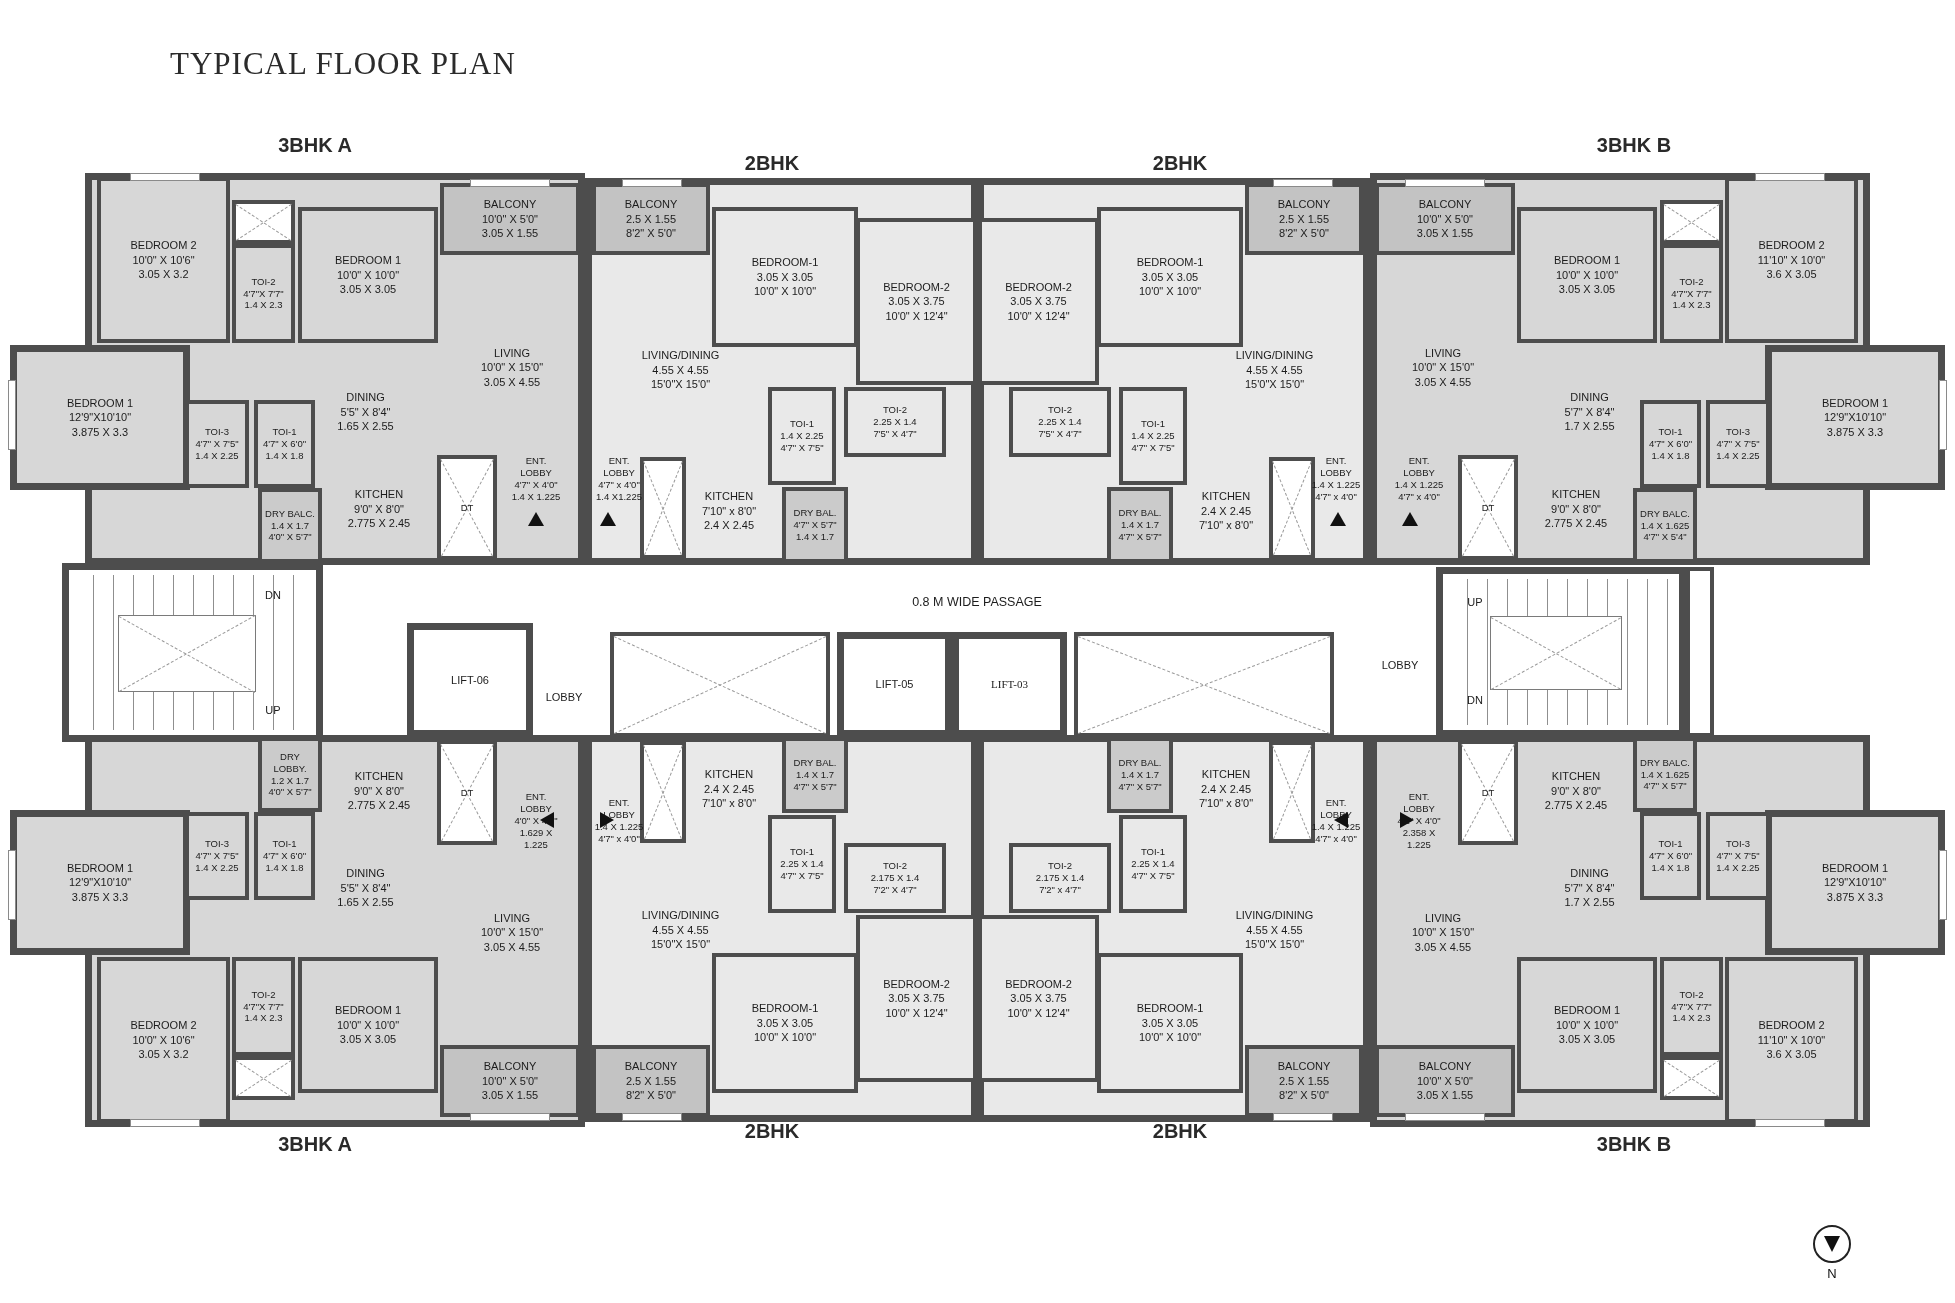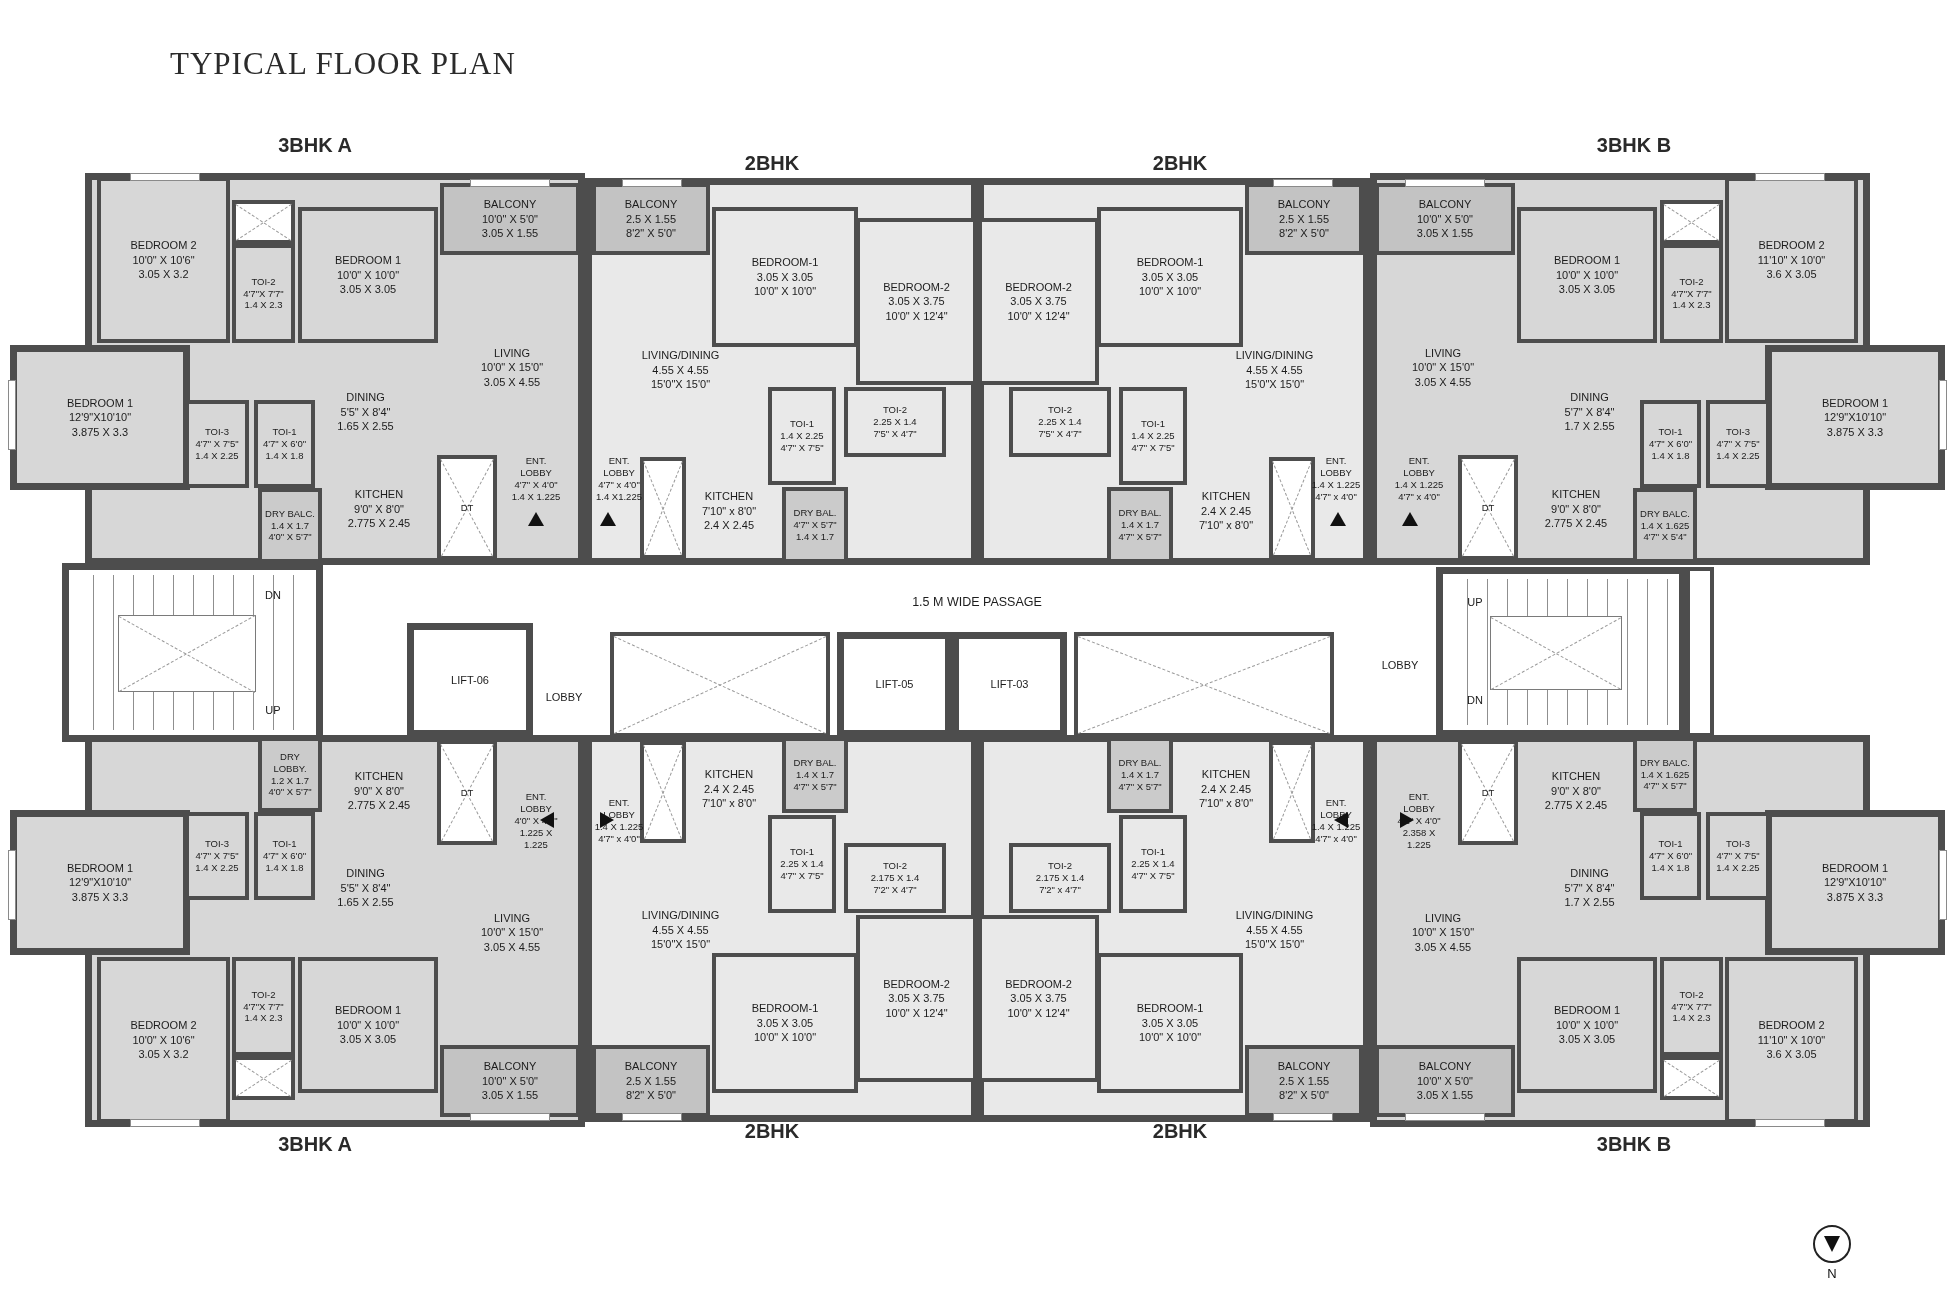--- a/index.html
+++ b/index.html
@@ -307,21 +307,21 @@
       </div>
       <div class="room f-w b1" style="left: 1686px; top: 567px; width: 28px; height: 170px; z-index: 3;"></div>
       <div class="room f-w b1" style="left: 610px; top: 632px; width: 220px; height: 105px; z-index: 3;">
         <i class="hx" style="left: 0px; top: 0px; width: 233.137px; transform: rotate(24.5863deg);"></i>
         <i class="hx" style="left: 0px; top: 97px; width: 233.137px; transform: rotate(-24.5863deg);"></i>
       </div>
       <div class="room f-w b2" style="left: 837px; top: 632px; width: 115px; height: 105px; z-index: 3;">
         <div class="ln" style="z-index: 2;">LIFT-05</div>
       </div>
       <div class="room f-w b2" style="left: 952px; top: 632px; width: 115px; height: 105px; z-index: 3;">
-        <div class="ln" style="z-index: 2;">LIFT-03</div>
+        <div class="ln" style="z-index: 2; font-family: Liberation Serif, serif;">LIFT-03</div>
       </div>
       <div class="room f-w b1" style="left: 1074px; top: 632px; width: 260px; height: 105px; z-index: 3;">
         <i class="hx" style="left: 0px; top: 0px; width: 270.024px; transform: rotate(21.0527deg);"></i>
         <i class="hx" style="left: 0px; top: 97px; width: 270.024px; transform: rotate(-21.0527deg);"></i>
       </div>
       <div class="room f-n b0" style="left: 250px; top: 585px; width: 46px; height: 20px; z-index: 6;">
         <div class="ln" style="z-index: 2;">DN</div>
       </div>
       <div class="room f-n b0" style="left: 250px; top: 700px; width: 46px; height: 20px; z-index: 6;">
         <div class="ln" style="z-index: 2;">UP</div>
@@ -400,21 +400,21 @@
       </div>
       <div class="room f-b b1" style="left: 440px; top: 1045px; width: 140px; height: 72px; z-index: 3;">
         <div class="ln" style="z-index: 2;">BALCONY</div>
         <div class="ln" style="z-index: 2;">10'0" X 5'0"</div>
         <div class="ln" style="z-index: 2;">3.05 X 1.55</div>
       </div>
       <div class="room f-n b0 fs10" style="left: 500px; top: 788px; width: 72px; height: 66px; z-index: 6;">
         <div class="ln" style="z-index: 2;">ENT.</div>
         <div class="ln" style="z-index: 2;">LOBBY</div>
         <div class="ln" style="z-index: 2;">4'0" X 4'0"</div>
-        <div class="ln" style="z-index: 2;">1.225 X</div>
+        <div class="ln" style="z-index: 2;">1.629 X</div>
         <div class="ln" style="z-index: 2;">1.225</div>
       </div>
       <div class="room f-b b1" style="left: 592px; top: 1045px; width: 118px; height: 72px; z-index: 3;">
         <div class="ln" style="z-index: 2;">BALCONY</div>
         <div class="ln" style="z-index: 2;">2.5 X 1.55</div>
         <div class="ln" style="z-index: 2;">8'2" X 5'0"</div>
       </div>
       <div class="room f-n b0" style="left: 598px; top: 890px; width: 165px; height: 80px; z-index: 6;">
         <div class="ln" style="z-index: 2;">LIVING/DINING</div>
         <div class="ln" style="z-index: 2;">4.55 X 4.55</div>
@@ -607,20 +607,20 @@
       <div class="window" style="left: 1939px; top: 850px; width: 8px; height: 70px;"></div>
       <div class="arrow up" style="left: 528px; top: 512px;"></div>
       <div class="arrow up" style="left: 600px; top: 512px;"></div>
       <div class="arrow up" style="left: 1330px; top: 512px;"></div>
       <div class="arrow up" style="left: 1402px; top: 512px;"></div>
       <div class="arrow left" style="left: 540px; top: 812px;"></div>
       <div class="arrow right" style="left: 600px; top: 812px;"></div>
       <div class="arrow left" style="left: 1334px; top: 812px;"></div>
       <div class="arrow right" style="left: 1400px; top: 812px;"></div>
     </div>
-  <div class="passage-lbl">1.5 M WIDE PASSAGE</div>
+  <div class="passage-lbl">0.8 M WIDE PASSAGE</div>
   <div class="compass">
     <div class="circ">
       <div class="tri"></div>
     </div>
     <div class="nl">N</div>
   </div>
 </div>
 
 </body></html>

